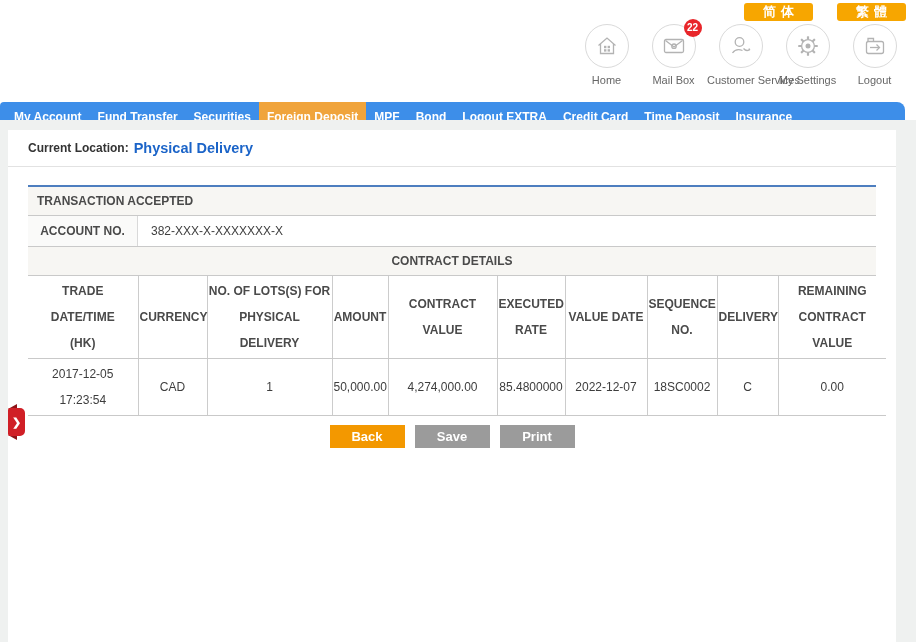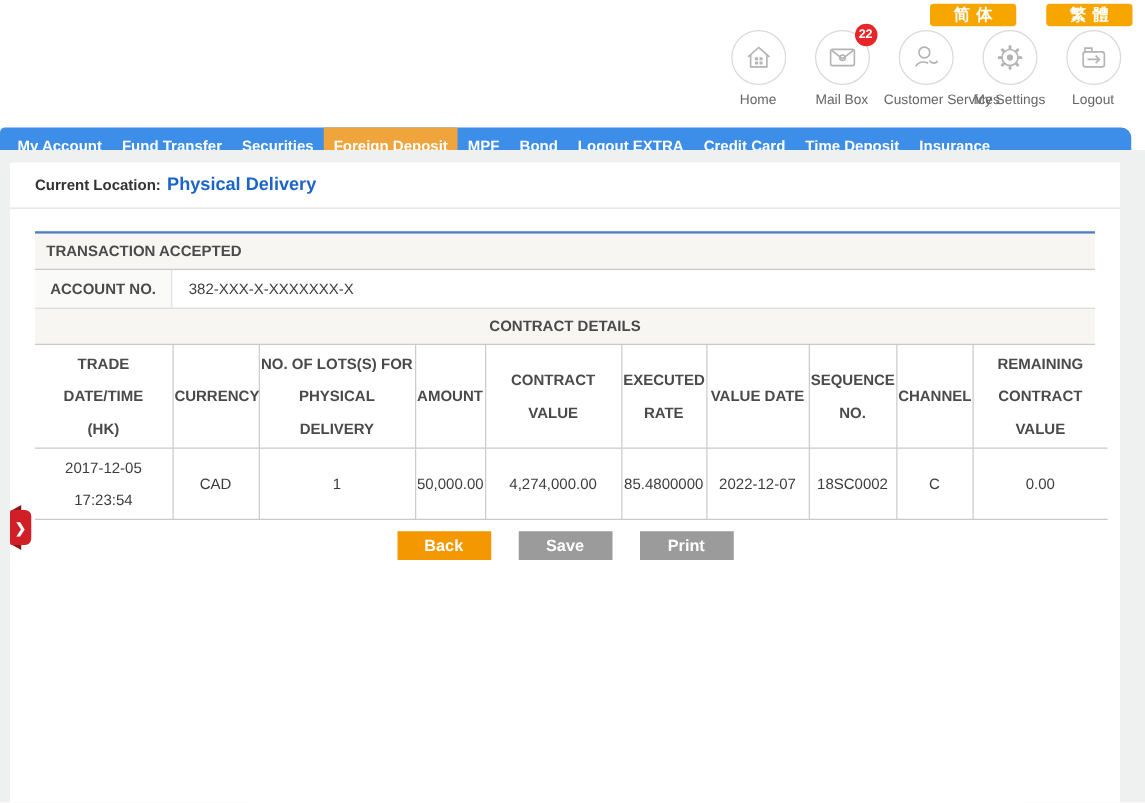--- a/index.html
+++ b/index.html
@@ -48,21 +48,21 @@
 
   table.details { width:100%; border-collapse:collapse; table-layout:fixed; }
   table.details th, table.details td { border-right:1px solid #ccc; border-bottom:1px solid #c9c9c9;
         text-align:center; vertical-align:middle; font-size:12px; padding:2px 1px; background:#fff; }
   table.details th:last-child, table.details td:last-child { border-right:none; }
   table.details th { font-weight:bold; color:#4a4a4a; height:57px; }
   table.details td { color:#3d3d3d; height:55px; font-weight:normal; }
   .cl { line-height:26px; }
 
   
-  .actions { display:flex; justify-content:center; gap:22px; margin-top:9px; }
+  .actions { display:flex; justify-content:center; gap:10px; margin-top:9px; }
   .btn { width:75px; height:23px; color:#fff; font-size:13px; font-weight:bold; text-align:center;
          line-height:22px; border:none; cursor:pointer; }
   .btn-back { background:#f39800; }
   .btn-gray { background:#9b9b9b; }
 
   
   .side-tab { position:absolute; left:8px; top:283px; width:18px; height:38px; cursor:pointer; }
   .tab-fold-top { position:absolute; left:0; top:1px; width:0; height:0;
                   border-right:9px solid #8e1418; border-top:5px solid transparent; }
   .tab-fold-bottom { position:absolute; left:0; bottom:1px; width:0; height:0;
@@ -240,21 +240,21 @@
                 <div class="cl">RATE</div>
               </th>
               <th>
                 <div class="cl">VALUE DATE</div>
               </th>
               <th>
                 <div class="cl">SEQUENCE</div>
                 <div class="cl">NO.</div>
               </th>
               <th>
-                <div class="cl">CHANNEL</div>
+                <div class="cl">DELIVERY</div>
               </th>
               <th>
                 <div class="cl">REMAINING</div>
                 <div class="cl">CONTRACT VALUE</div>
               </th>
             </tr>
           </thead>
           <tbody>
             <tr>
               <td>

